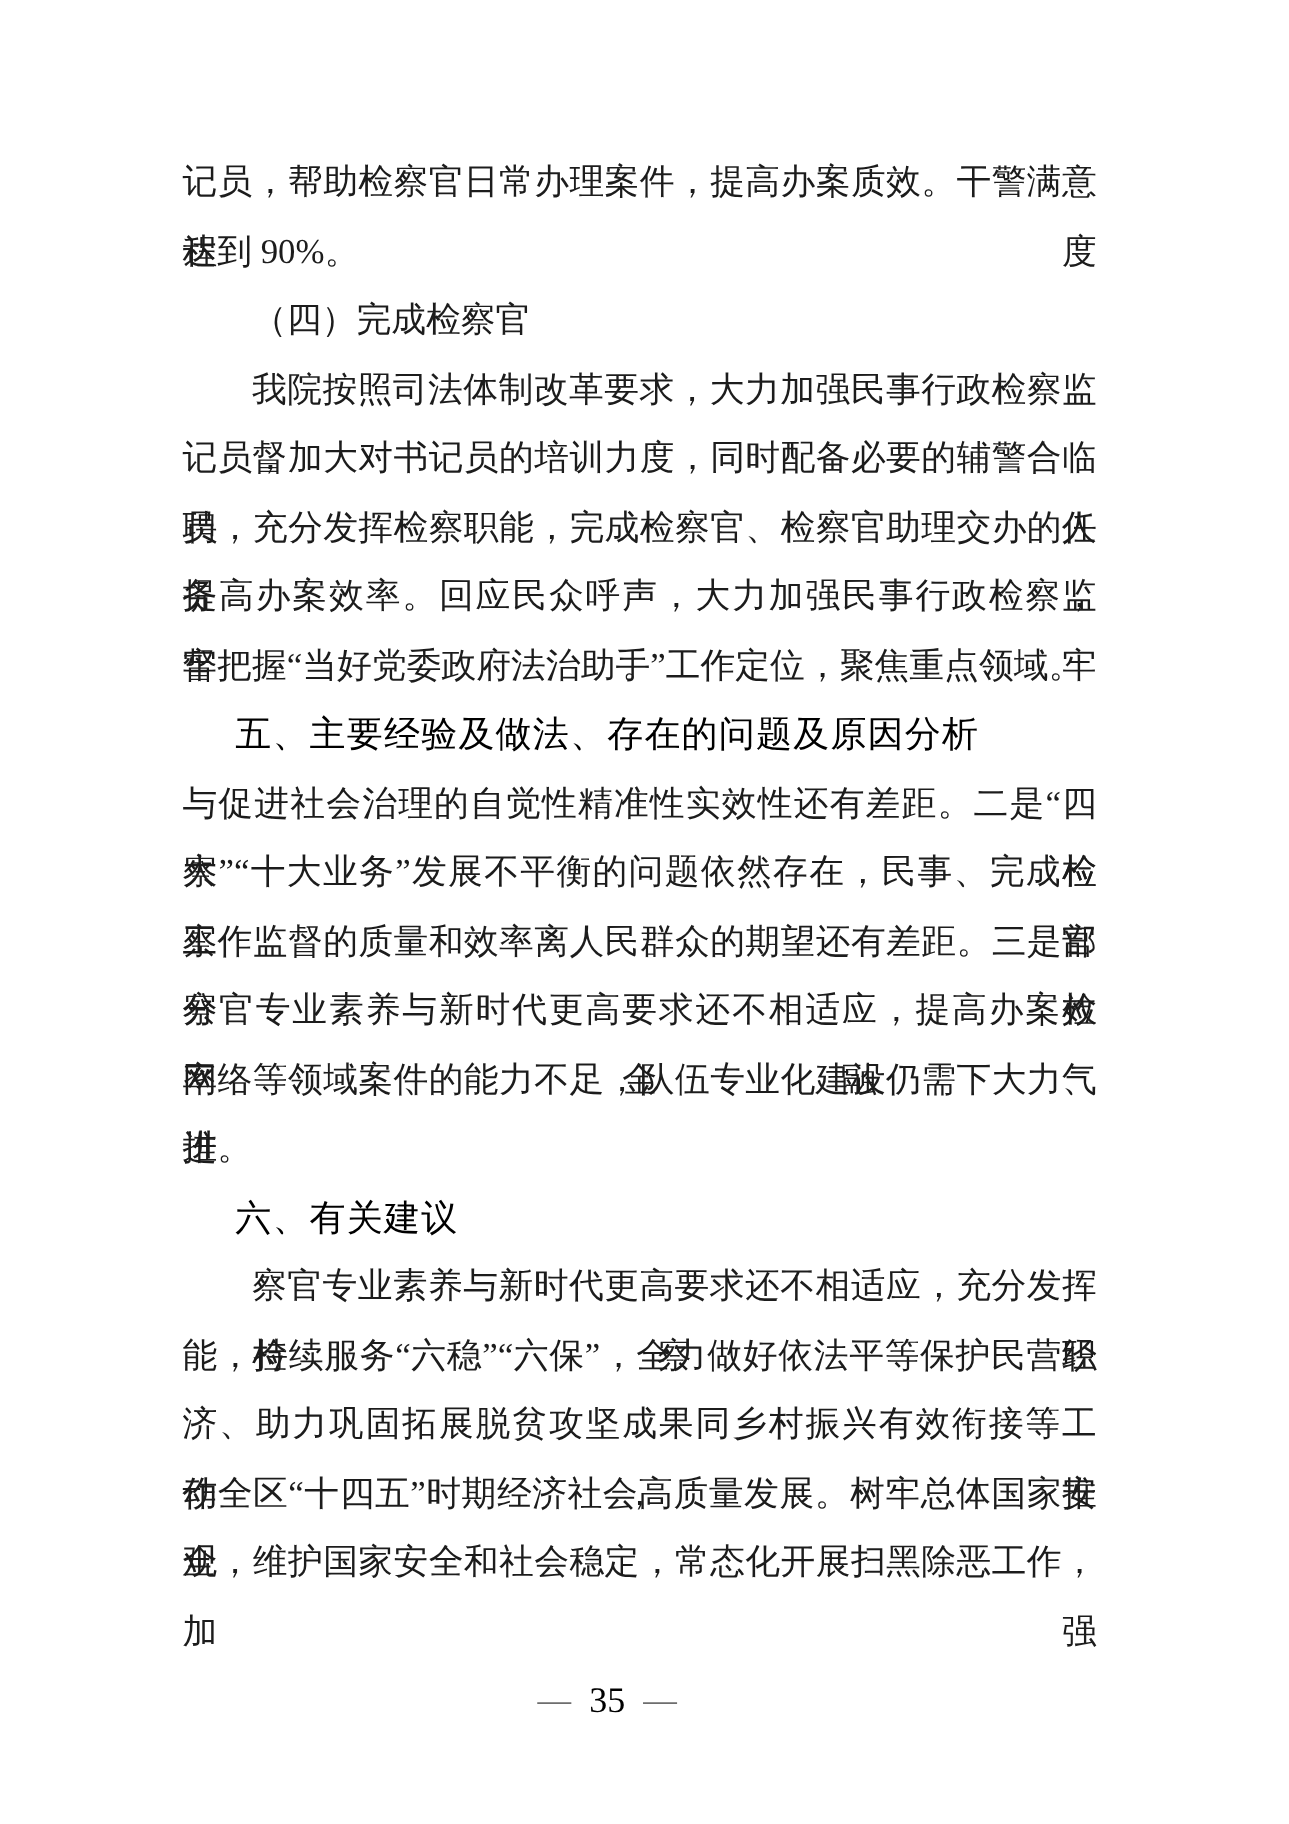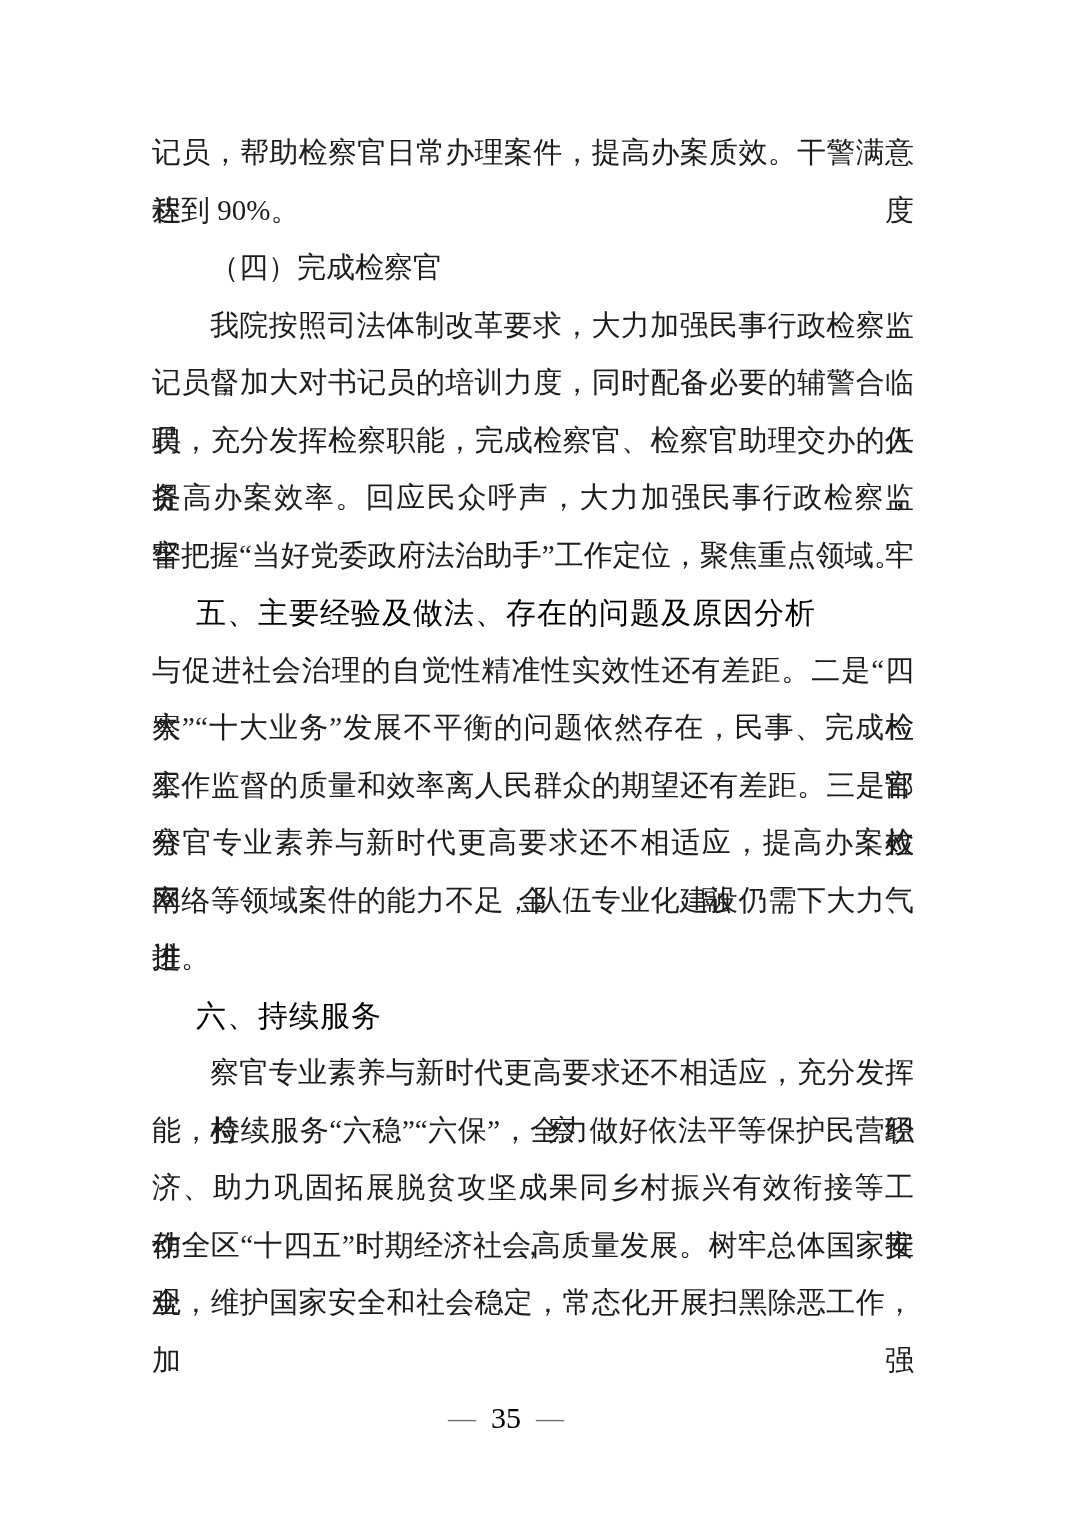--- a/index.html
+++ b/index.html
@@ -82,21 +82,21 @@
       <div class="line justify">员，充分发挥检察职能，完成检察官、检察官助理交办的任务，</div>
       <div class="line justify">提高办案效率。回应民众呼声，大力加强民事行政检察监督。牢</div>
       <div class="line">牢把握“当好党委政府法治助手”工作定位，聚焦重点领域。</div>
       <div class="line heading">五、主要经验及做法、存在的问题及原因分析</div>
       <div class="line justify">与促进社会治理的自觉性精准性实效性还有差距。二是“四大检</div>
       <div class="line justify">察”“十大业务”发展不平衡的问题依然存在，民事、完成检察官</div>
       <div class="line justify">工作监督的质量和效率离人民群众的期望还有差距。三是部分检</div>
       <div class="line justify">察官专业素养与新时代更高要求还不相适应，提高办案效率、金融、</div>
       <div class="line justify">网络等领域案件的能力不足，队伍专业化建设仍需下大力气推</div>
       <div class="line">进。</div>
-      <div class="line heading">六、持续服务</div>
+      <div class="line heading">六、有关建议</div>
       <div class="line indent justify">察官专业素养与新时代更高要求还不相适应，充分发挥检察职</div>
       <div class="line justify">能，持续服务“六稳”“六保”，全力做好依法平等保护民营经</div>
       <div class="line justify">济、助力巩固拓展脱贫攻坚成果同乡村振兴有效衔接等工作，推</div>
       <div class="line justify">动全区“十四五”时期经济社会高质量发展。树牢总体国家安全</div>
       <div class="line justify">观，维护国家安全和社会稳定，常态化开展扫黑除恶工作，加强</div>
     </div>
   <div class="footer">
     <span class="dash">—</span>
     <span class="pagenum">35</span>
     <span class="dash">—</span>

